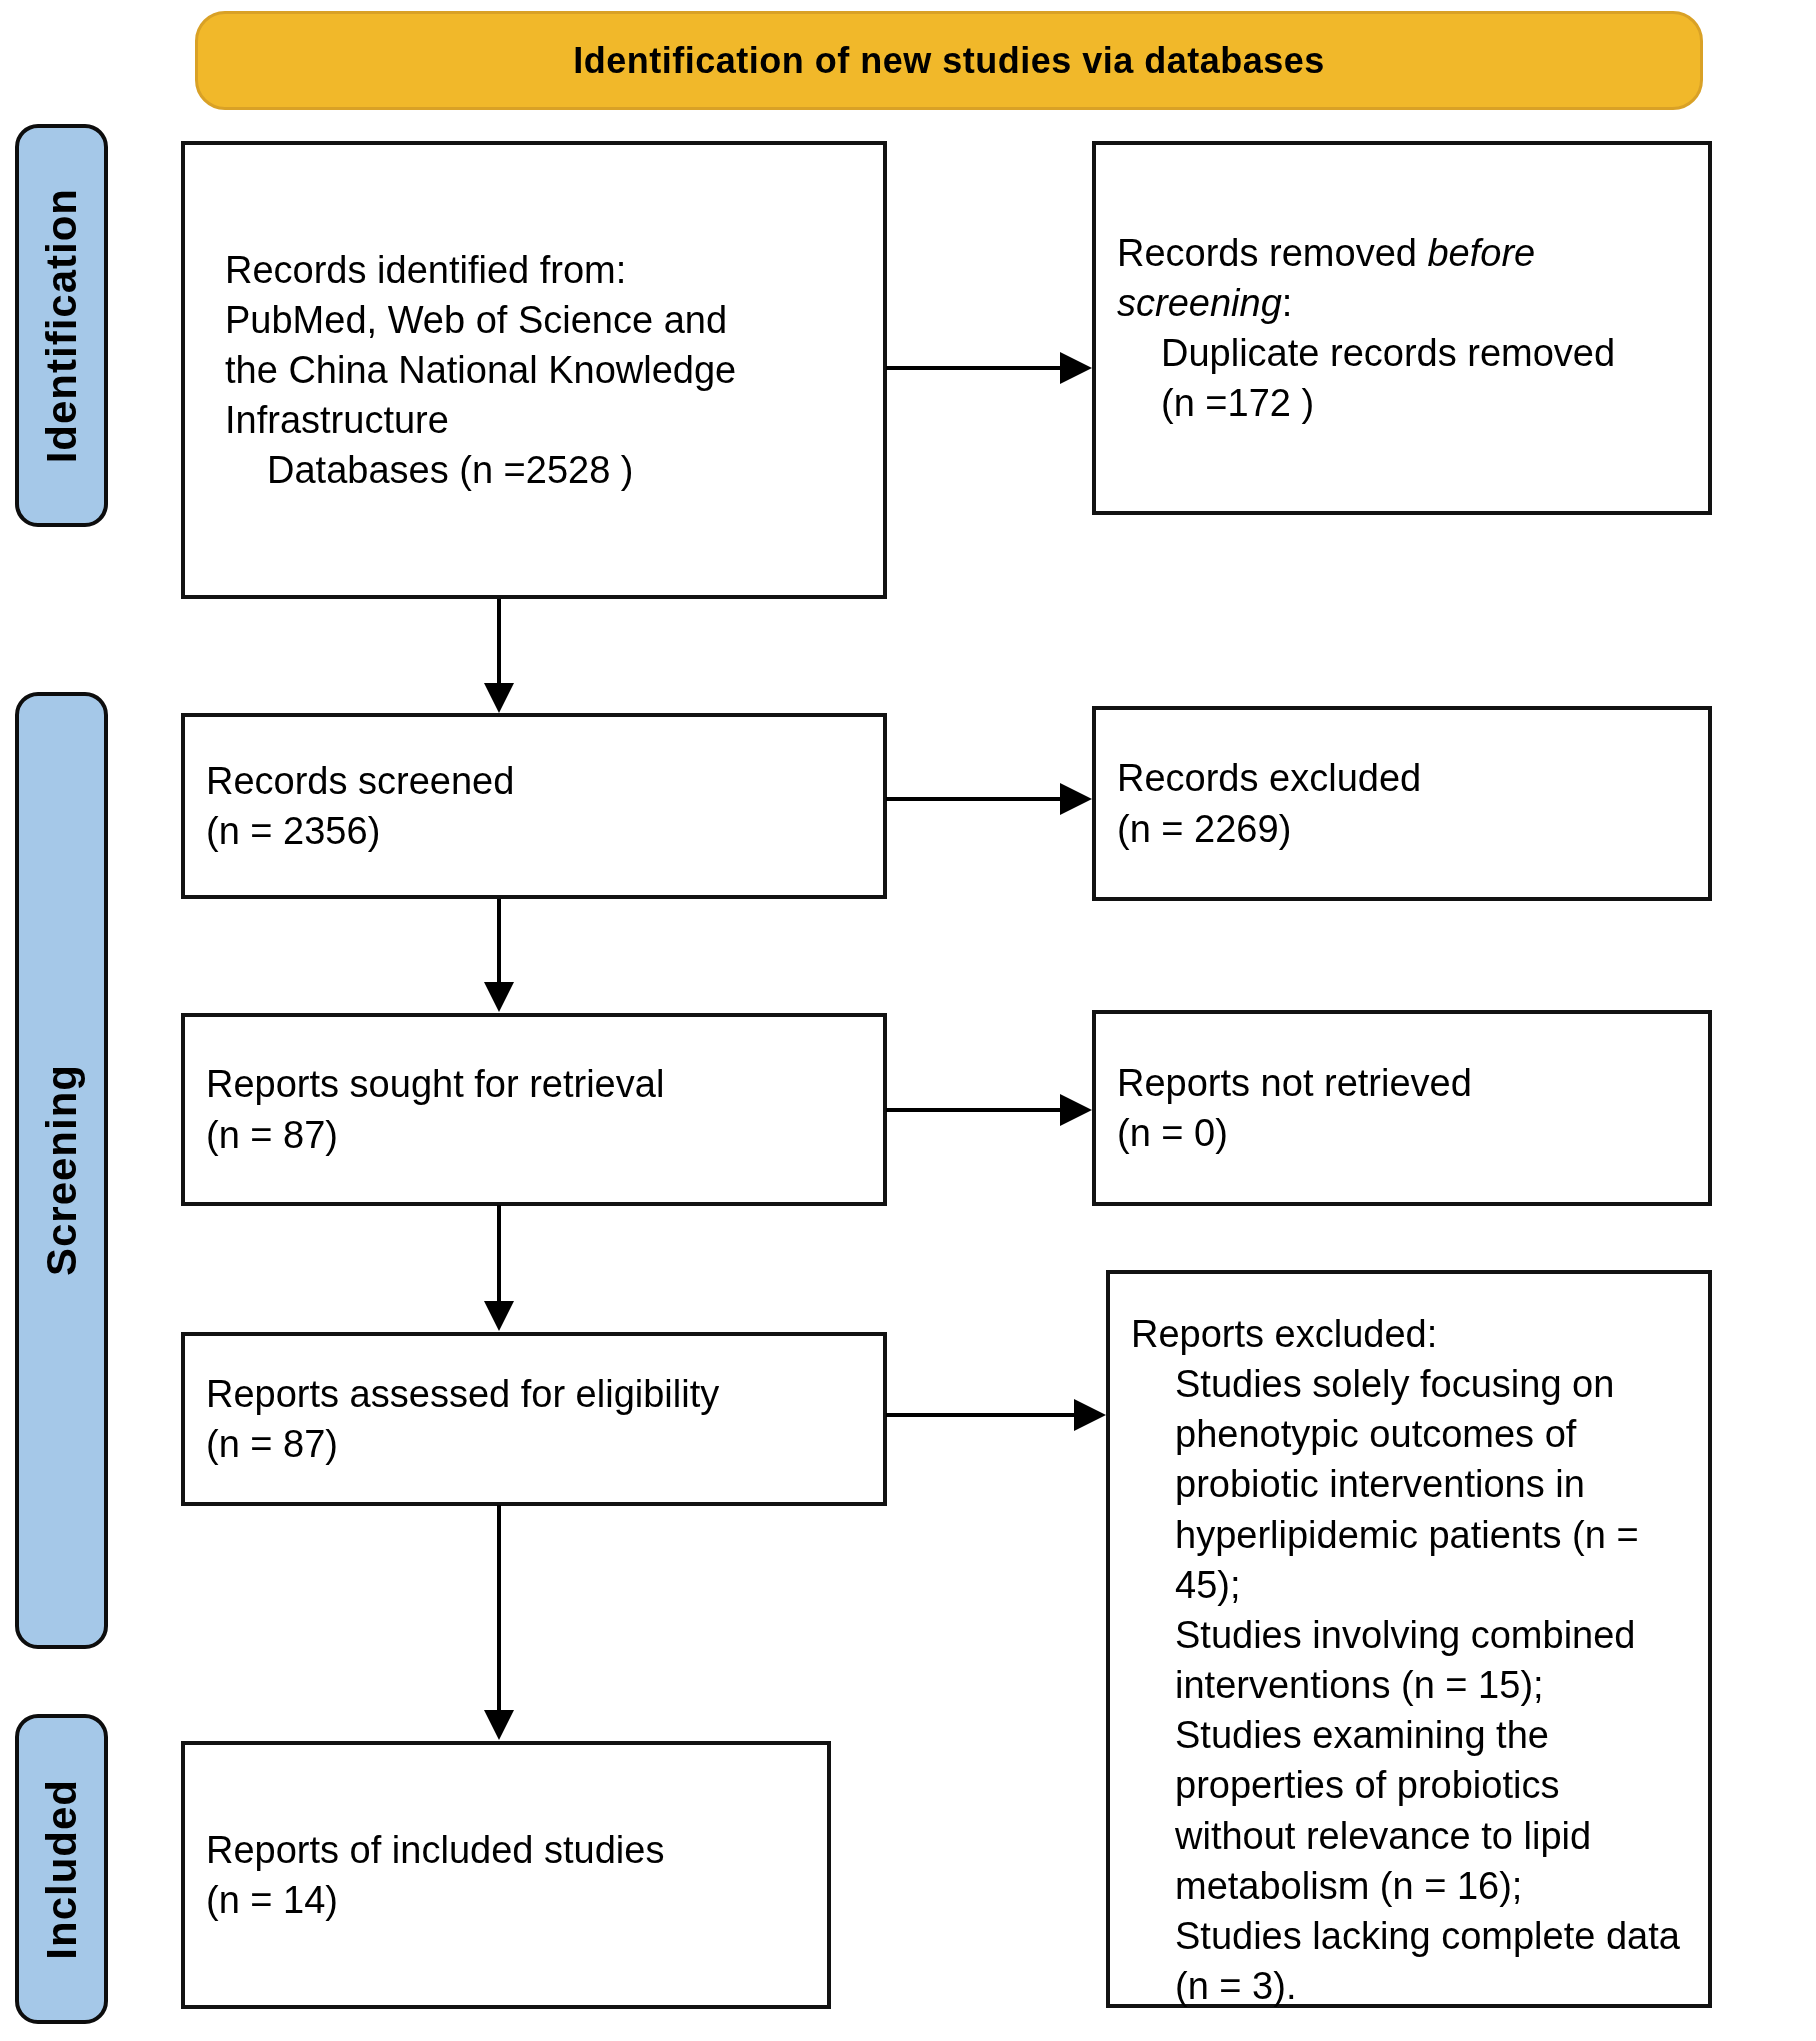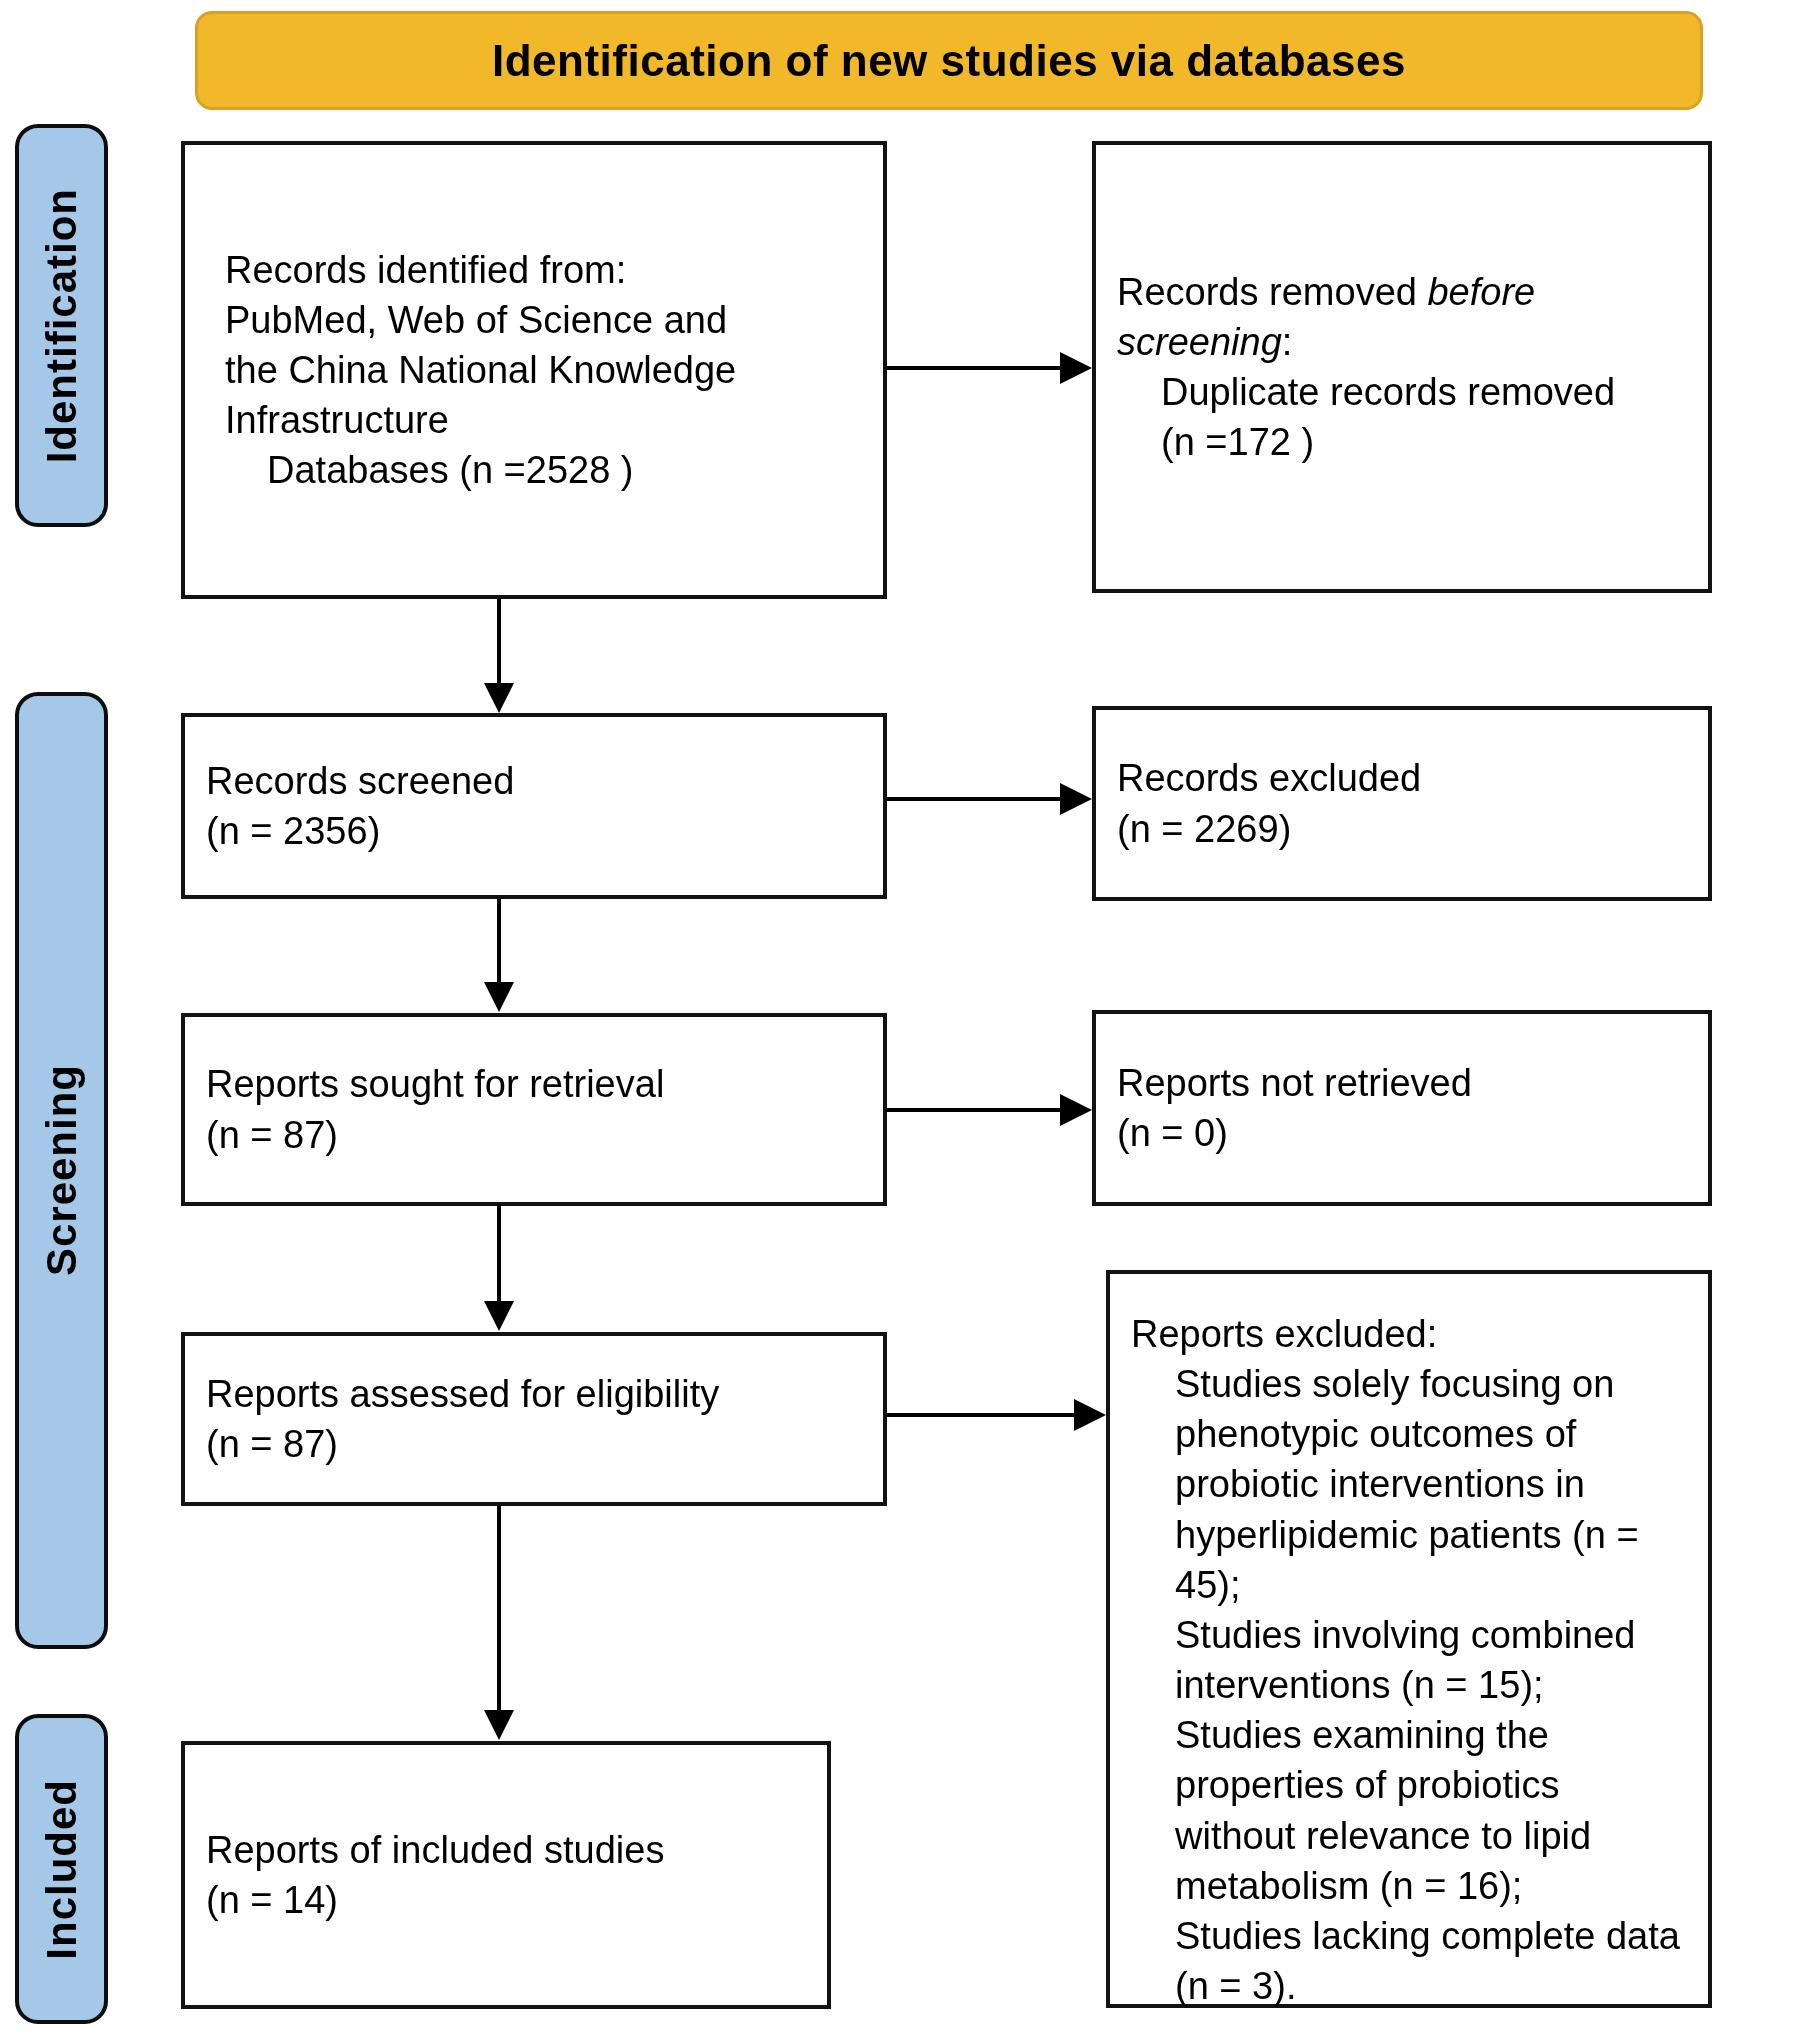--- a/index.html
+++ b/index.html
@@ -3,22 +3,22 @@
 <meta charset="utf-8">
 <style>
   html,body{margin:0;padding:0;background:#fff;}
   .canvas{
     position:relative;width:1817px;height:2041px;background:#fff;overflow:hidden;
     font-family:"Liberation Sans","DejaVu Sans",sans-serif;color:#000;
   }
   .banner{
     position:absolute;left:195px;top:11.4px;width:1508px;height:99px;box-sizing:border-box;
     background:var(--banner,#F1B82A);border:3.8px solid var(--banner-border,#D9A126);
-    border-radius:17px;display:flex;align-items:center;justify-content:center;
-    font-weight:bold;font-size:44px;letter-spacing:0.5px;
+    border-radius:30px;display:flex;align-items:center;justify-content:center;
+    font-weight:bold;font-size:36px;letter-spacing:0.5px;
   }
   .stage{
     position:absolute;left:15px;width:93px;box-sizing:border-box;
     background:var(--stage,#A5C8E8);border:4.8px solid #0d0d0d;border-radius:23px;
     display:flex;align-items:center;justify-content:center;
   }
   .stage .vtext{
     writing-mode:vertical-rl;transform:rotate(180deg);
     font-weight:bold;font-size:42px;letter-spacing:1px;white-space:nowrap;
   }
@@ -84,21 +84,21 @@
   <div class="box" style="left:181px;top:1332px;width:706px;height:174px;">
     <div>Reports assessed for eligibility</div>
     <div>(n = 87)</div>
   </div>
 
   <div class="box" style="left:181px;top:1741px;width:650px;height:268px;">
     <div>Reports of included studies</div>
     <div>(n = 14)</div>
   </div>
 
-  <div class="box" style="left:1092px;top:141px;width:620px;height:452px;">
+  <div class="box" style="left:1092px;top:141px;width:620px;height:374px;">
     <div><span>Records removed </span><i>before</i></div>
     <div><i>screening</i><span>:</span></div>
     <div class="hang">Duplicate records removed</div>
     <div class="hang">(n =172 )</div>
   </div>
 
   <div class="box" style="left:1092px;top:706px;width:620px;height:195px;">
     <div>Records excluded</div>
     <div>(n = 2269)</div>
   </div>

